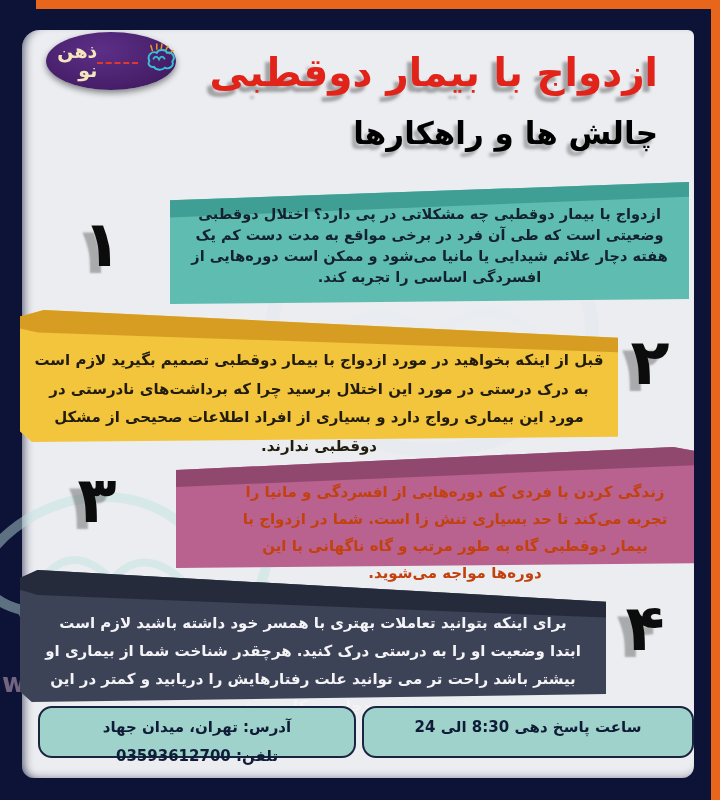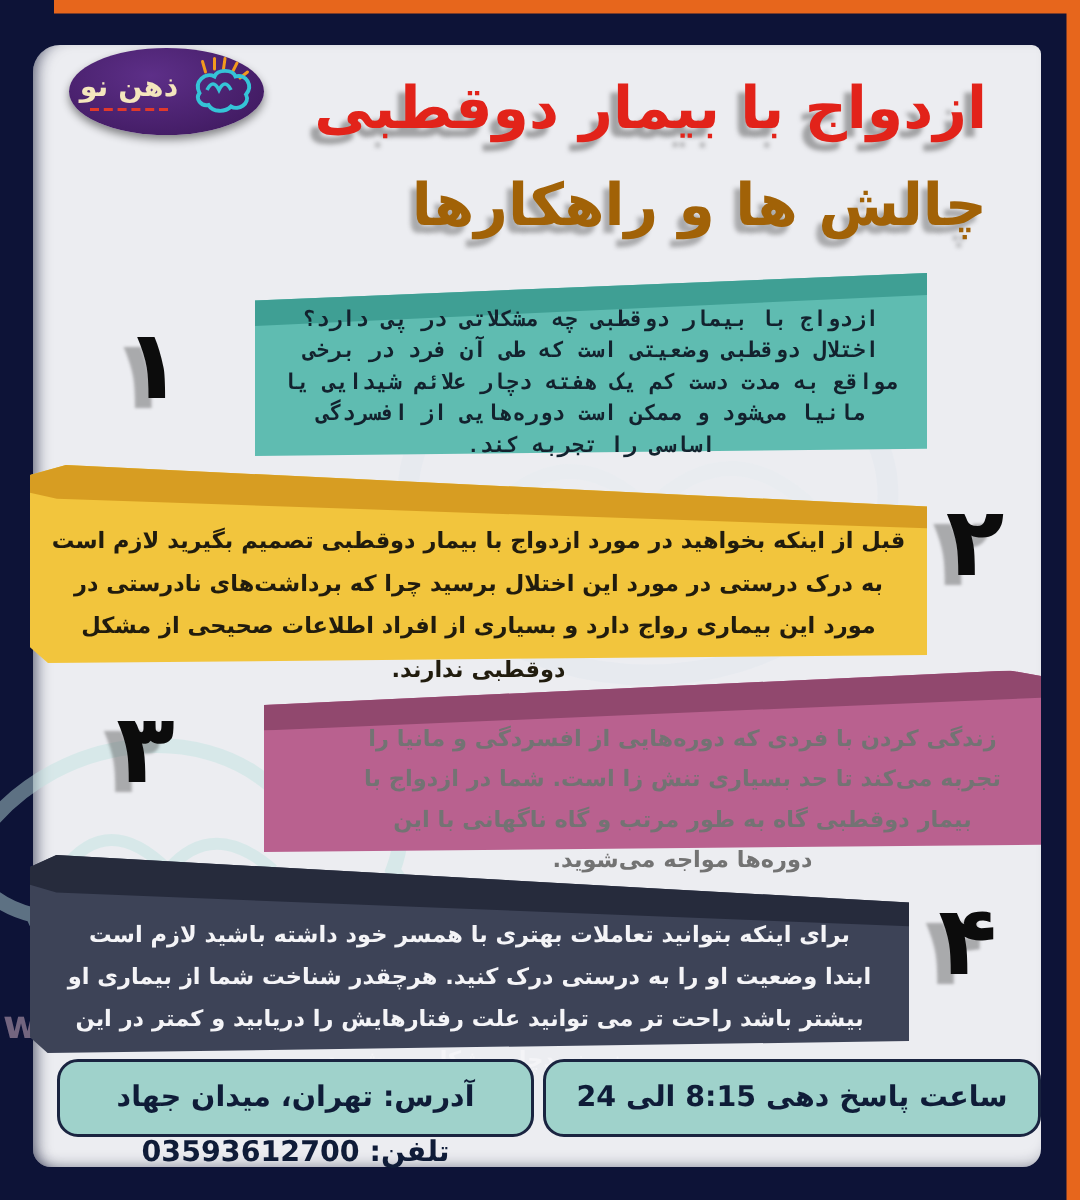--- a/index.html
+++ b/index.html
@@ -27,62 +27,62 @@
   .wm-b { left:230px; top:150px; opacity:.35; }
 
   
   .logo {
     position:absolute; left:24px; top:2px; width:130px; height:58px;
     background: radial-gradient(ellipse at 42% 32%, #5d2f88 0%, #471f6a 65%, #3a1758 100%);
     border-radius:50%;
     display:flex; align-items:center; justify-content:center; gap:4px;
     box-shadow: 0 3px 6px rgba(0,0,0,.45);
   }
-  .logo-text-wrap { display:flex; flex-direction:column; align-items:center; }
+  .logo-text-wrap { display:flex; flex-direction:row; align-items:center; }
   .logo-name { color:#f4e6bd; font-size:19px; font-weight:bold; direction:rtl; line-height:1; }
   .logo-url  { width:52px; height:0; border-bottom:2px dashed #e0392b; margin-top:4px; }
   .logo-brain { margin-top:-6px; }
 
   
   .title {
     position:absolute; right:36px; top:20px; direction:rtl;
     font-size:39px; font-weight:bold; color:#e2231a;
     text-shadow:-5px 6px 3px rgba(90,90,90,.5);
     white-space:nowrap;
   }
   .subtitle {
     position:absolute; right:36px; top:85px; direction:rtl;
-    font-size:39px; font-weight:bold; color:#a16207;
+    font-size:31px; font-weight:bold; color:#000000;
     text-shadow:-4px 5px 3px rgba(90,90,90,.45);
     white-space:nowrap;
   }
 
   
   .banner { position:absolute; }
   .banner .body { position:absolute; inset:0; }
   .banner .fold { position:absolute; inset:0; }
   .banner .sec-text {
     position:absolute; inset:0; direction:rtl; text-align:center;
     font-weight:bold;
   }
 
-  .banner1 { left:148px; top:152px; width:448px; height:122px;font-family:Liberation Mono, monospace; }
+  .banner1 { left:148px; top:152px; width:519px; height:122px; }
   .banner1 .body { background:#5fbcb1; clip-path:polygon(0 15%, 100% 0, 100% 96%, 0 100%); }
   .banner1 .fold { background:#3f9f94; clip-path:polygon(0 15%, 100% 0, 100% 12%, 0 29%); }
   .banner1 .sec-text { color:#13222e; font-size:14.5px; line-height:1.44; padding:22px 16px 0; }
 
   .banner2 { left:-2px; top:280px; width:598px; height:132px; }
   .banner2 .body { background:#f2c53d; clip-path:polygon(0 5%, 4% 0, 100% 21%, 100% 96%, 2% 100%, 0 92%); }
   .banner2 .fold { background:#d79d22; clip-path:polygon(0 5%, 4% 0, 100% 21%, 100% 32%, 3% 17%, 0 14%); }
   .banner2 .sec-text { color:#211c0e; font-size:15px; line-height:1.9; padding:36px 12px 0; }
 
   .banner3 { left:154px; top:417px; width:518px; height:121px; }
   .banner3 .body { background:#b9618f; clip-path:polygon(0 19%, 96% 0, 100% 3%, 100% 96%, 0 100%); }
   .banner3 .fold { background:#91486e; clip-path:polygon(0 19%, 96% 0, 100% 3%, 100% 15%, 0 33%); }
-  .banner3 .sec-text { color:#737373; font-size:15px; line-height:1.8; padding:32px 24px 0;margin-left:40px; }
+  .banner3 .sec-text { color:#c2410c; font-size:15px; line-height:1.8; padding:32px 24px 0;margin-left:40px; }
 
   .banner4 { left:-2px; top:540px; width:586px; height:132px; }
   .banner4 .body { background:#3d4357; clip-path:polygon(0 6%, 3% 0, 100% 24%, 100% 94%, 2% 100%, 0 92%); }
   .banner4 .fold { background:#262b3c; clip-path:polygon(0 6%, 3% 0, 100% 24%, 100% 36%, 3% 19%, 0 15%); }
   .banner4 .sec-text { color:#f4f4f7; font-size:15px; line-height:1.85; padding:40px 24px 0; }
 
   
   .num {
     position:absolute; width:80px; text-align:center;
     font-size:64px; font-weight:bold; color:#0c0c0c;
@@ -92,21 +92,21 @@
   .num1 { left:40px;  top:182px; }
   .num2 { left:588px; top:300px; }
   .num3 { left:35px;  top:438px; }
   .num4 { left:583px; top:566px; }
 
   
   .foot-box {
     position:absolute; top:676px; height:52px;
     background:#9fd2cb; border:2px solid #1a2440; border-radius:14px;
     direction:rtl; text-align:center; color:#0f1c38;
-    font-size:19px; font-weight:bold; line-height:1.95;
+    font-size:15px; font-weight:bold; line-height:1.95;
     padding-top:5px; box-sizing:border-box;
   }
   .foot-left  { left:16px;  width:318px; }
   .foot-right { left:340px; width:332px; }
 </style>
 </head>
 <body>
 
 <div class="poster">
 
@@ -172,17 +172,17 @@
       <div class="fold"></div>
       <div class="sec-text">برای اینکه بتوانید تعاملات بهتری با همسر خود داشته باشید لازم است ابتدا وضعیت او را به درستی درک کنید. هرچقدر شناخت شما از بیماری او بیشتر باشد راحت تر می توانید علت رفتارهایش را دریابید و کمتر در این زمینه دچار مشکل می‌شوید.</div>
     </div>
     <div class="num num4">۴</div>
 
     <div class="foot-box foot-left">
       <div>آدرس: تهران، میدان جهاد</div>
       <div>تلفن: 03593612700</div>
     </div>
     <div class="foot-box foot-right">
-      <div>ساعت پاسخ دهی 8:15 الی 24</div>
+      <div>ساعت پاسخ دهی 8:30 الی 24</div>
     </div>
 
   </div>
 </div>
 
 </body></html>

